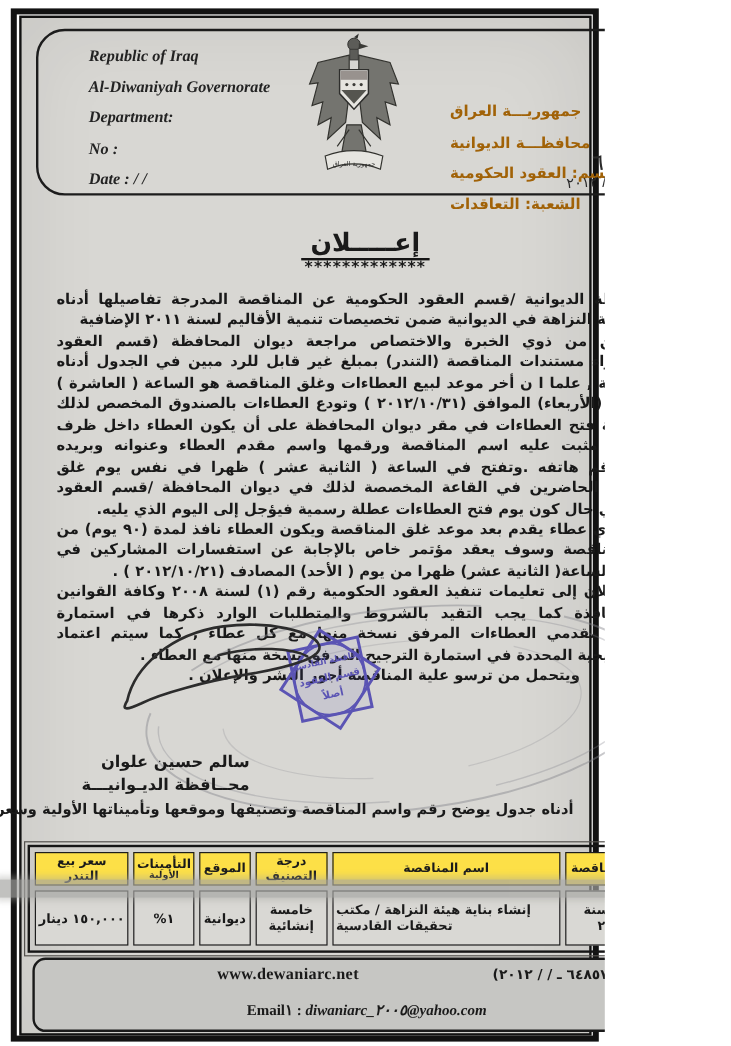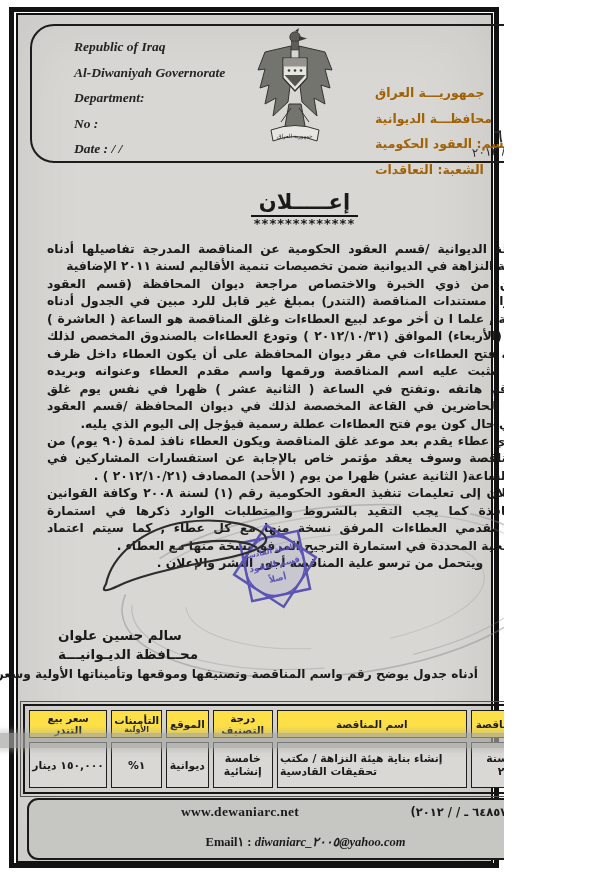--- a/index.html
+++ b/index.html
@@ -34,21 +34,21 @@
   .body-text{left:47px;top:241px;width:546px;direction:rtl;text-align:justify;
              font:700 12.3px/17.45px "DejaVu Sans",sans-serif;color:#191919;}
   .body-text p{margin:0;}
   .p-first{text-indent:14px;text-align-last:center;}
   .p-last{text-align:center;}
 
   
   .arcs{left:112px;top:500px;width:446px;height:182px;z-index:2;pointer-events:none;}
   .sig{left:92px;top:512px;width:205px;height:100px;z-index:4;}
   .star-stamp{left:224px;top:514px;width:102px;height:104px;transform:rotate(-12deg);z-index:3;}
-  .signatory{left:58px;top:626px;width:165px;text-align:left;direction:rtl;
+  .signatory{left:43px;top:626px;width:165px;text-align:right;direction:rtl;
              font:700 13.5px/19px "DejaVu Sans",sans-serif;z-index:4;}
 
   
   .tbl-caption{top:667px;right:26px;width:556px;direction:rtl;text-align:right;
                font:700 12.2px "DejaVu Sans",sans-serif;z-index:3;}
   .tbl-wrap{left:23px;top:704px;width:563px;border:2px solid #161616;outline:1px solid #55534f;
             outline-offset:2px;z-index:3;background:rgba(0,0,0,.02);}
   table.tenders{width:100%;border-collapse:separate;border-spacing:4px;direction:rtl;}
   .tenders th,.tenders td{border:1.6px solid #1d1d1d;background:#d9d8d4;text-align:center;
             vertical-align:middle;font-weight:700;padding:1px 2px;}

